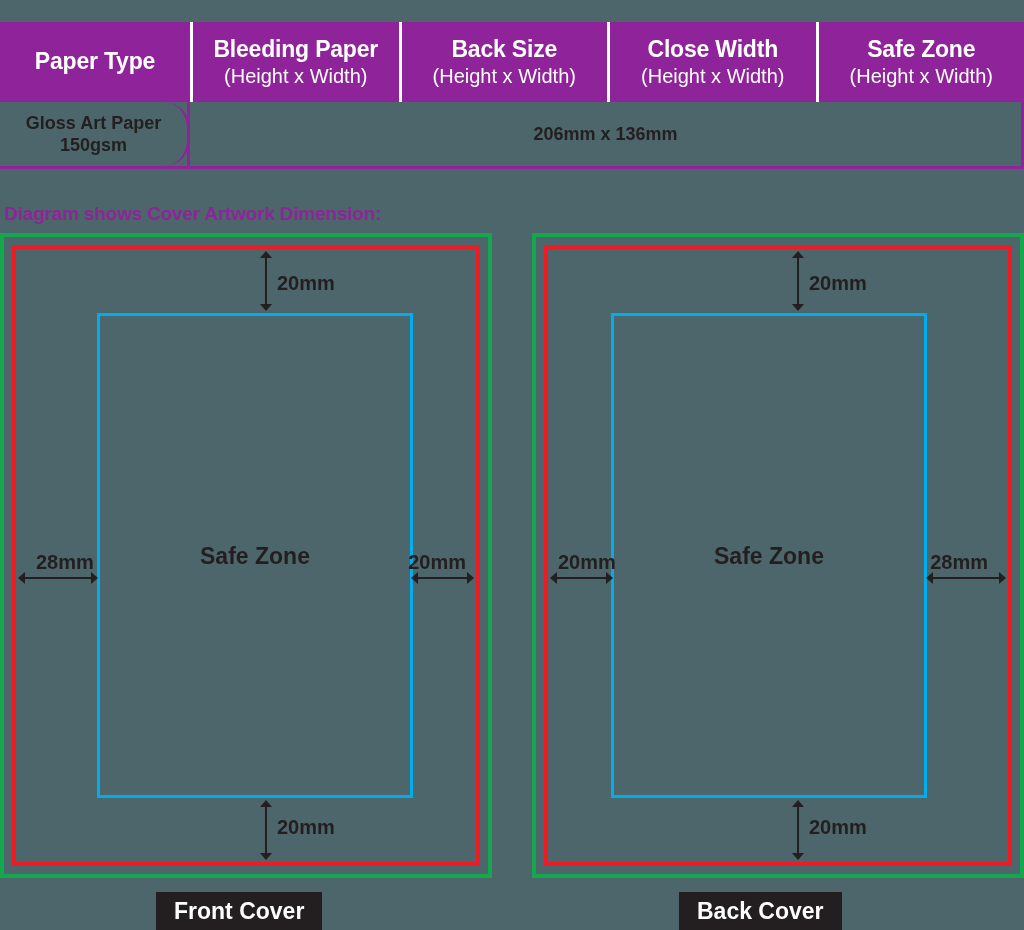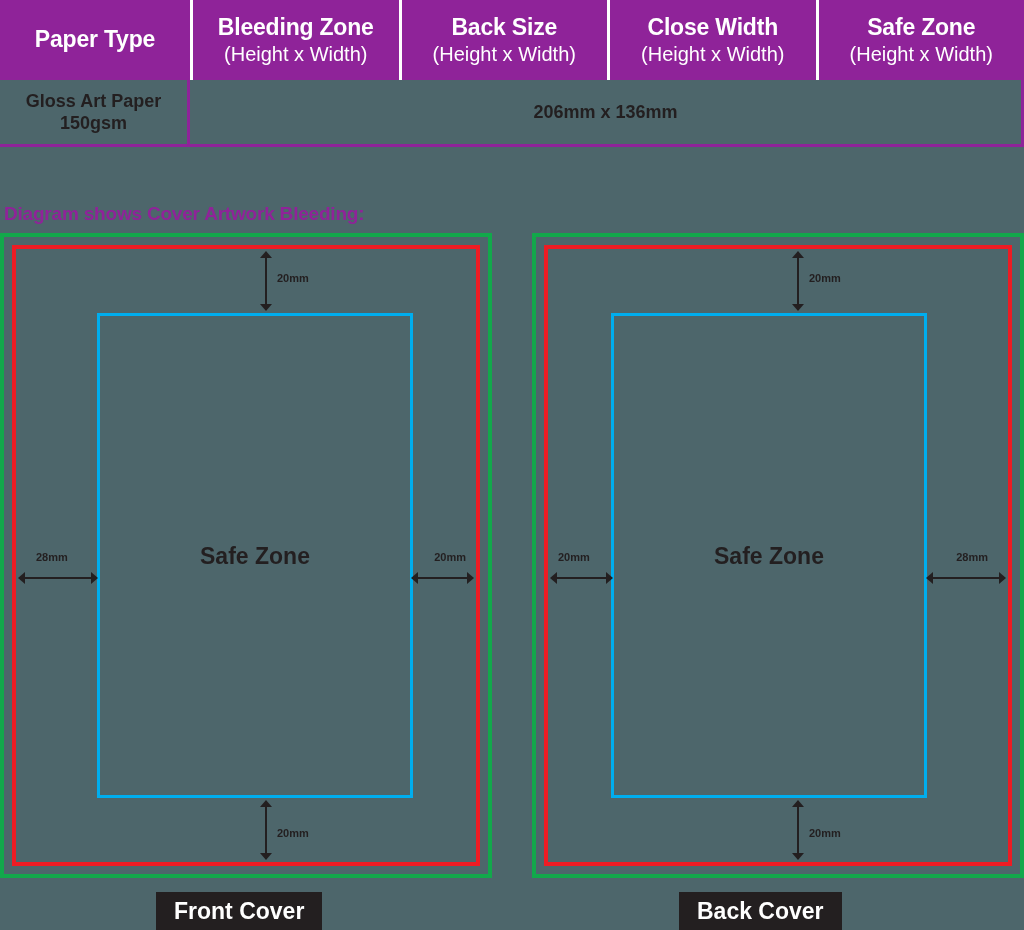--- a/index.html
+++ b/index.html
@@ -25,20 +25,21 @@
     box-sizing: border-box;
   }
   .spec-row {
     display: flex;
     width: 100%;
     box-sizing: border-box;
   }
   .spec-row.header {
     background: #8f2399;
     height: 80px;
+    margin-top: 22px;
   }
   .spec-row.values {
     height: 67px;
     background: #4d666b;
     border-bottom: 3px solid #8f2399;
     box-sizing: border-box;
   }
   .spec-cell {
     flex: 1 1 0;
     display: flex;
@@ -54,20 +55,21 @@
   }
   .spec-row.values .spec-cell + .spec-cell {
     border-left: 3px solid #8f2399;
   }
   .spec-cell.first-col {
     flex: 0 0 190px;
   }
   .spec-row.values .spec-cell.first-col {
     border-right: 3px solid #8f2399;
     margin-right: -3px;
+    border-radius: 26px;
   }
   .spec-row.values .spec-cell.last-col {
     border-right: 3px solid #8f2399;
   }
   .hdr-title {
     color: #ffffff;
     font-size: 23px;
     font-weight: bold;
     line-height: 1.15;
     letter-spacing: -0.2px;
@@ -210,21 +212,21 @@
     left: 0;
     border-right: 7px solid #231f20;
   }
   .dim-h .head-right {
     right: 0;
     border-left: 7px solid #231f20;
   }
   .dim-label {
     position: absolute;
     color: #231f20;
-    font-size: 11px;
+    font-size: 20px;
     font-weight: bold;
     white-space: nowrap;
   }
 
   
   .cover-badge {
     position: absolute;
     top: 892px;
     height: 38px;
     background: #231f20;
@@ -244,21 +246,21 @@
 <body>
 
 <div class="spec-table">
 
   <div class="spec-row header">
     <div class="spec-cell first-col">
       <div class="hdr-title">Paper Type</div>
       <div class="hdr-sub"></div>
     </div>
     <div class="spec-cell">
-      <div class="hdr-title">Bleeding Zone</div>
+      <div class="hdr-title">Bleeding Paper</div>
       <div class="hdr-sub">(Height x Width)</div>
     </div>
     <div class="spec-cell">
       <div class="hdr-title">Back Size</div>
       <div class="hdr-sub">(Height x Width)</div>
     </div>
     <div class="spec-cell">
       <div class="hdr-title">Close Width</div>
       <div class="hdr-sub">(Height x Width)</div>
     </div>
@@ -272,21 +274,21 @@
     <div class="spec-cell first-col">
       <div class="val-text">Gloss Art Paper 150gsm</div>
     </div>
     <div class="spec-cell last-col">
       <div class="val-text">206mm x 136mm</div>
     </div>
   </div>
 
 </div>
 
-<div class="diagram-heading">Diagram shows Cover Artwork Bleeding:</div>
+<div class="diagram-heading">Diagram shows Cover Artwork Dimension:</div>
 
 <div class="covers">
 
   <div class="cover front">
     <div class="trim">
 
       <div class="safe">
         <div class="safe-label">Safe Zone</div>
       </div>
 

